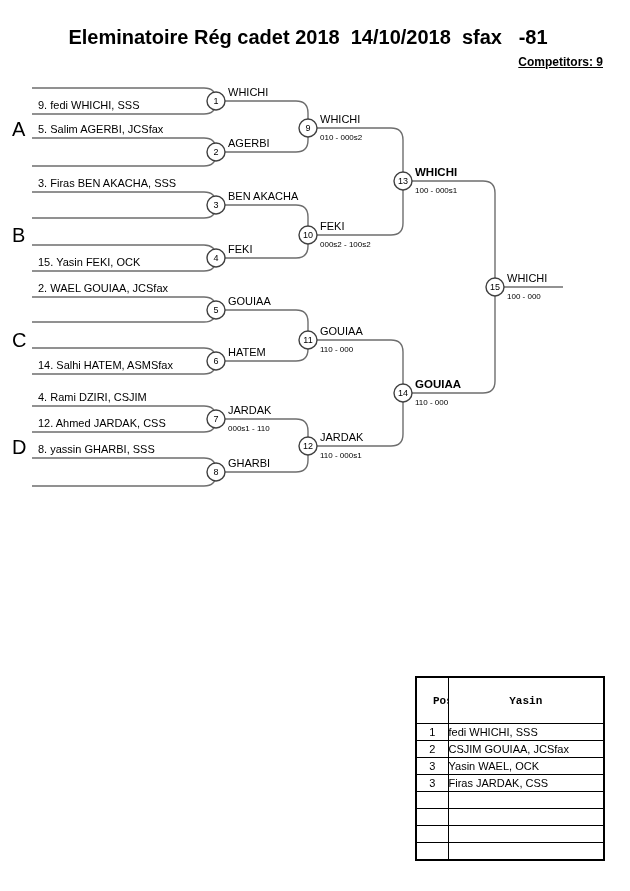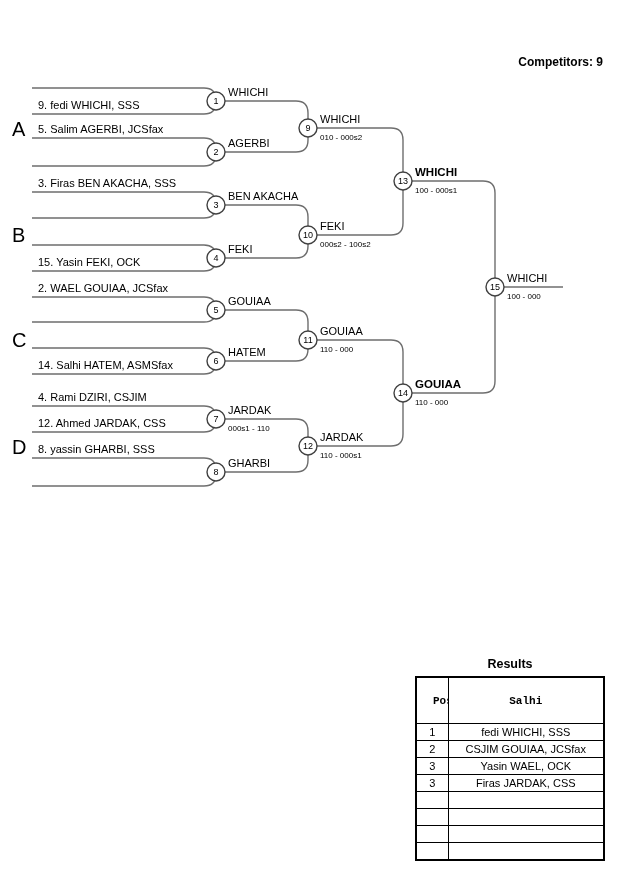--- a/index.html
+++ b/index.html
@@ -1,46 +1,47 @@
 <!DOCTYPE html>
 <html><head>
 <meta charset="utf-8">
 <style>
   html,body{margin:0;padding:0;background:#fff;}
   body{width:630px;height:891px;font-family:"Liberation Sans","DejaVu Sans",sans-serif;color:#000;}
   .page{position:relative;width:630px;height:891px;overflow:hidden;background:#fff;}
   .title{position:absolute;top:26px;left:0;width:616px;margin:0;text-align:center;
          font-size:20px;font-weight:bold;white-space:pre;}
-  .competitors{position:absolute;top:55px;right:27px;font-size:12px;font-weight:bold;}
+  .competitors{position:absolute;top:55px;right:27px;font-size:12px;font-weight:bold;text-decoration:underline;}
   svg.bracket{position:absolute;left:0;top:0;}
   svg.bracket path{fill:none;stroke:#6e6e6e;stroke-width:1.4;}
   svg.bracket circle{fill:#ffffff;stroke:#404040;stroke-width:1.4;}
   svg.bracket text{fill:#000;}
   .slot-name{font-size:11px;}
   .winner{font-size:11px;}
   .winner.bold{font-weight:bold;font-size:11.5px;}
   .score{font-size:8px;fill:#1a1a1a;}
   .match-num{font-size:9px;text-anchor:middle;}
   .group{font-size:20px;}
   .results-title{position:absolute;left:415px;top:657px;width:190px;text-align:center;
                  font-size:12.5px;font-weight:bold;}
   table.results{position:absolute;left:415px;top:676px;width:190px;border-collapse:collapse;
                 font-size:11px;border:2px solid #000;table-layout:fixed;}
   table.results th,table.results td{border:1px solid #000;overflow:hidden;white-space:nowrap;}
   table.results th{height:13px;font-weight:bold;padding:16px;text-align:center;font-family:Liberation Mono, monospace;}
   table.results td{height:16px;padding:0;}
   td.pos{text-align:center;}
-  td.name{padding-left:8px;text-align:center;}
+  td.name{padding-left:8px;}
   col.pos-col{width:32px;}
 </style>
 </head>
 <body>
 
 <div class="page">
 
+  <h1 class="title">Eleminatoire Rég cadet 2018  14/10/2018  sfax   -81</h1>
   <div class="competitors">Competitors: 9</div>
 
   <svg class="bracket" width="630" height="560" viewBox="0 0 630 560">
 
     <g>
 
       <path d="M32 88 H204 Q216 88 216 100 V101"></path>
       <path d="M32 114 H204 Q216 114 216 102 V101"></path>
       <path d="M32 138 H204 Q216 138 216 150 V152"></path>
       <path d="M32 166 H204 Q216 166 216 154 V152"></path>
@@ -171,30 +172,29 @@
     <g>
         <circle cx="403" cy="393" r="9"></circle>
         <text class="match-num" x="403" y="396">14</text>
       </g>
     <g>
         <circle cx="495" cy="287" r="9"></circle>
         <text class="match-num" x="495" y="290">15</text>
       </g>
   </svg>
 
-  <div class="results-title">Results</div>
   <table class="results">
     <colgroup>
         <col class="pos-col">
         <col>
       </colgroup>
     <thead>
       <tr>
         <th>Pos</th>
-        <th>Salhi</th>
+        <th>Yasin</th>
       </tr>
     </thead>
     <tbody>
       <tr>
           <td class="pos">1</td>
           <td class="name">fedi WHICHI, SSS</td>
         </tr>
       <tr>
           <td class="pos">2</td>
           <td class="name">CSJIM GOUIAA, JCSfax</td>

